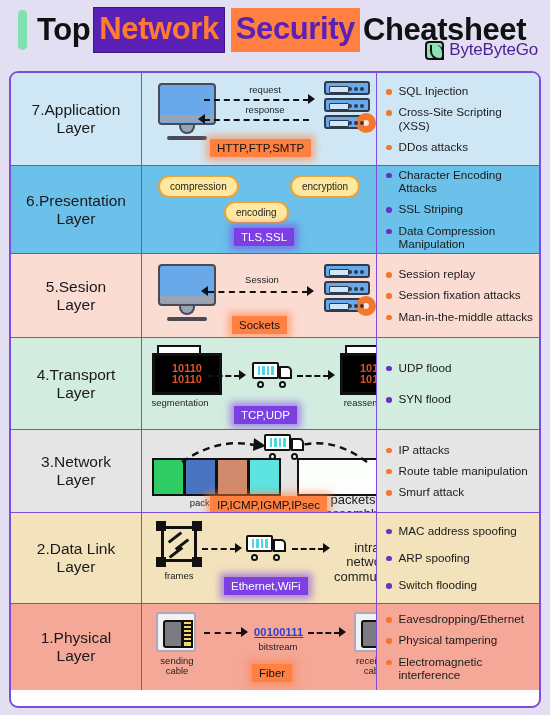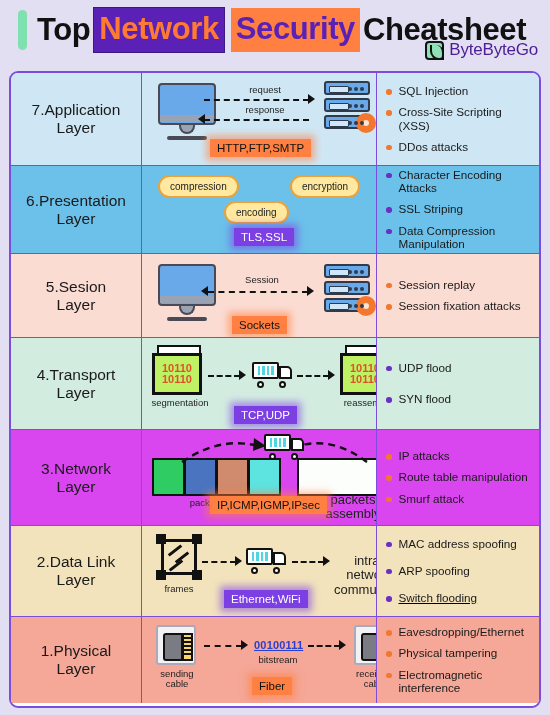--- a/index.html
+++ b/index.html
@@ -158,22 +158,22 @@
     padding: 4px 10px; white-space: nowrap;
   }
 
   
   .docbin { position: absolute; }
   .doc-back {
     position: absolute; left: 5px; top: 0; width: 44px; height: 18px;
     border: 2.5px solid #111; background: #fff;
   }
   .doc-front {
-    position: absolute; left: 0; top: 8px; width: 50px; height: 42px;
-    border: 3px solid #111; background: #bef264;
+    position: absolute; left: 0; top: 8px; width: 70px; height: 42px;
+    border: 3px solid #111; background: #000000;
     display: flex; flex-direction: column; align-items: center; justify-content: center;
   }
   .bits { font-family: "Liberation Sans", sans-serif; font-size: 11px; font-weight: bold; color: #e0502a; line-height: 1.0; }
 
   
   .truck { position: absolute; width: 42px; height: 26px; }
   .truck-body {
     position: absolute; left: 0; top: 0; width: 27px; height: 17px;
     border: 2.5px solid #111; border-radius: 2px; background: #fff;
     display: flex; align-items: center; justify-content: center; gap: 2px;
@@ -324,20 +324,24 @@
       </div>
       <div class="cell-attacks">
         <div class="atk">
             <span class="dot o"></span>
             <span class="atk-text">Session replay</span>
           </div>
         <div class="atk">
             <span class="dot o"></span>
             <span class="atk-text">Session fixation attacks</span>
           </div>
+        <div class="atk">
+            <span class="dot o"></span>
+            <span class="atk-text">Man-in-the-middle attacks</span>
+          </div>
       </div>
     </div>
 
     <div class="row" style="height:92px;background:#d3ece0;">
       <div class="cell-label">
         <span><span>4.Transport</span><br><span>Layer</span></span>
       </div>
       <div class="cell-diagram">
         <div class="docbin" style="left:10px;top:7px;width:56px;height:52px;">
           <div class="doc-back"></div>
@@ -377,21 +381,21 @@
             <span class="dot p"></span>
             <span class="atk-text">UDP flood</span>
           </div>
         <div class="atk" style="margin:9px 0;">
             <span class="dot p"></span>
             <span class="atk-text">SYN flood</span>
           </div>
       </div>
     </div>
 
-    <div class="row" style="height:96px;background:#d946ef;">
+    <div class="row" style="height:83px;background:#e5e5e5;">
       <div class="cell-label">
         <span><span>3.Network</span><br><span>Layer</span></span>
       </div>
       <div class="cell-diagram">
         <div class="pk" style="left:10px;top:28px;width:33px;background:#2ecc62;"></div>
         <div class="pk" style="left:42px;top:28px;width:33px;background:#4a74c0;"></div>
         <div class="pk" style="left:74px;top:28px;width:33px;background:#d08a6e;"></div>
         <div class="pk" style="left:106px;top:28px;width:33px;background:#5de3e0;"></div>
         <div class="pk-empty" style="left:155px;top:28px;width:105px;"></div>
         <div class="dlabel" style="left:38px;top:68px;width:52px;">packets</div>
@@ -467,21 +471,21 @@
       </div>
       <div class="cell-attacks">
         <div class="atk" style="margin:7px 0;">
             <span class="dot p"></span>
             <span class="atk-text">MAC address spoofing</span>
           </div>
         <div class="atk" style="margin:7px 0;">
             <span class="dot p"></span>
             <span class="atk-text">ARP spoofing</span>
           </div>
-        <div class="atk" style="margin:7px 0;text-decoration:underline;">
+        <div class="atk" style="margin:7px 0;">
             <span class="dot p"></span>
             <span class="atk-text">Switch flooding</span>
           </div>
       </div>
     </div>
 
     <div class="row" style="height:86px;background:#f5a798;">
       <div class="cell-label">
         <span><span>1.Physical</span><br><span>Layer</span></span>
       </div>

